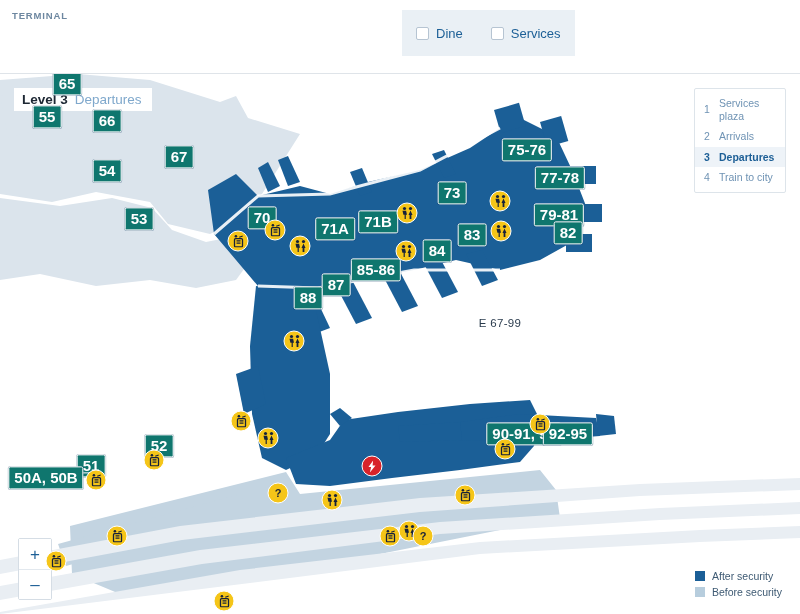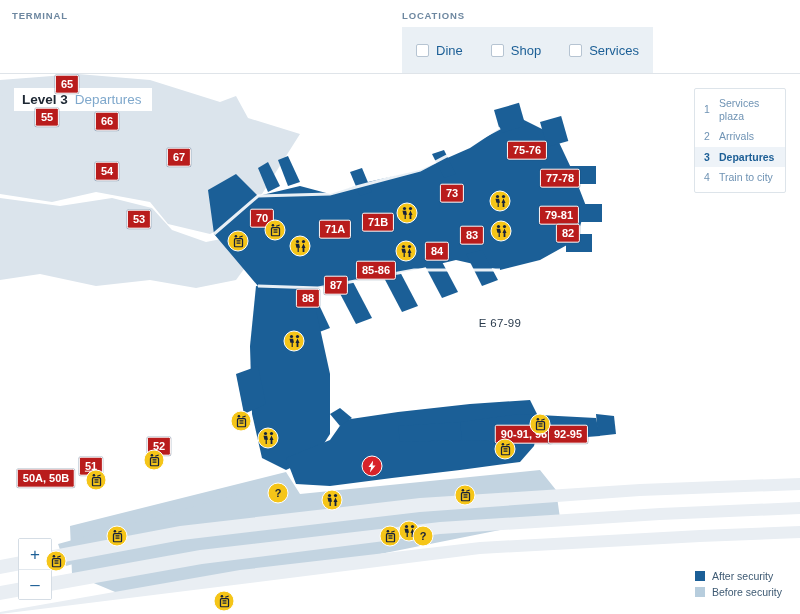--- a/index.html
+++ b/index.html
@@ -56,22 +56,22 @@
   .map-stage {
     position: absolute; left: 0; top: 74px;
     width: 800px; height: 540px;
     background: #ffffff; overflow: hidden;
   }
   .map-svg { position: absolute; left: 0; top: 0; }
 
   
   .gate {
     position: absolute; transform: translate(-50%, -50%);
-    background: #b91c1c; color: #ffffff;
-    font-size: 11px; font-weight: 700;
+    background: #0f766e; color: #ffffff;
+    font-size: 15px; font-weight: 700;
     padding: 2px 5px; border-radius: 2px;
     border: 1px solid #ffffff;
     white-space: nowrap; line-height: 1.15;
     box-shadow: 0 0 0 .5px rgba(11,58,97,.35);
   }
 
   
   .poi {
     position: absolute; transform: translate(-50%, -50%);
     width: 21px; height: 21px; border-radius: 50%;
@@ -138,29 +138,24 @@
 </head>
 <body>
 
 <div class="filterbar">
 
   <div class="filter-group group-terminal">
     <div class="group-label">TERMINAL</div>
   </div>
 
   <div class="filter-group group-locations">
-    <div class="group-label">LOCATIONS</div>
     <div class="seg">
       <button class="chk-btn">
         <span class="chk-box"></span>
         <span>Dine</span>
-      </button>
-      <button class="chk-btn">
-        <span class="chk-box"></span>
-        <span>Shop</span>
       </button>
       <button class="chk-btn">
         <span class="chk-box"></span>
         <span>Services</span>
       </button>
     </div>
   </div>
 </div>
 
 <div class="map-stage">

